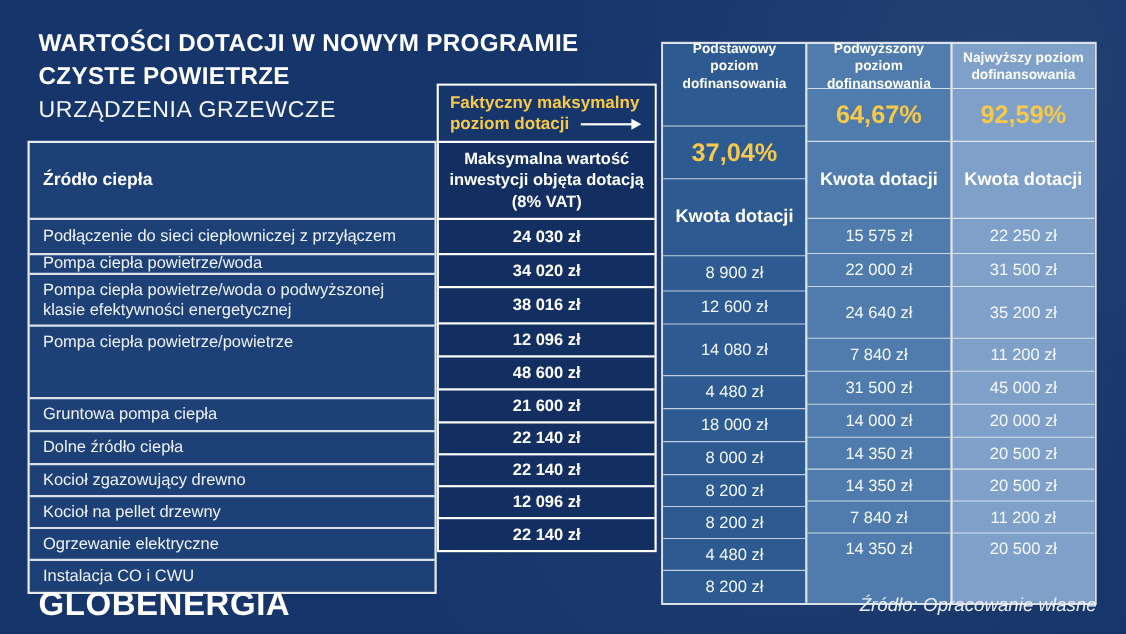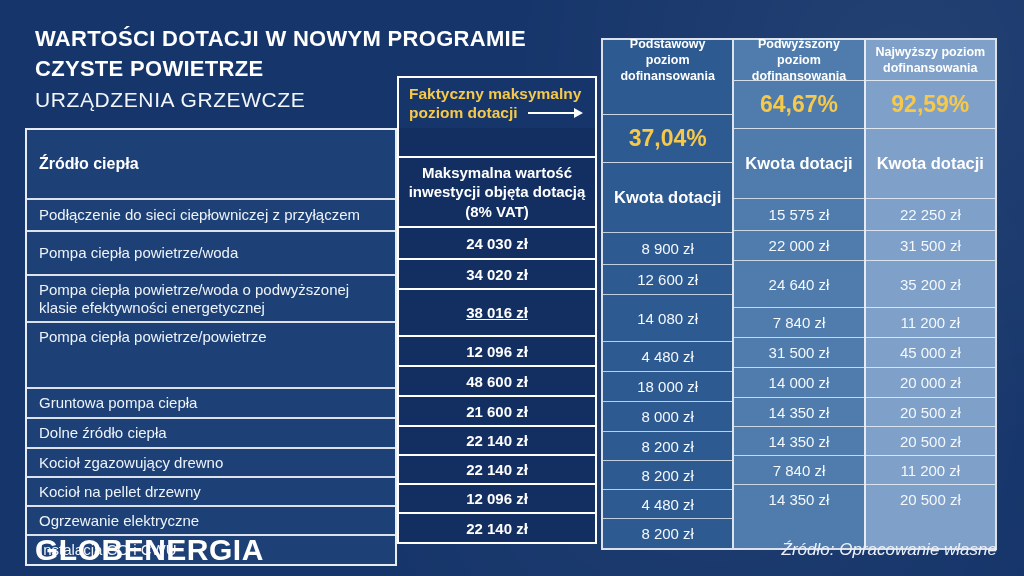--- a/index.html
+++ b/index.html
@@ -60,21 +60,21 @@
   .callout-l2 { display: flex; align-items: center; }
   .callout-l2 > span:first-child { font-size: 15.5px; font-weight: 700; color: #f6c94a; line-height: 1.25; }
   .arrow { flex: 1; height: 2px; background: #fff; margin: 0 4px 0 10px; position: relative; }
   .arrow::after {
     content: ""; position: absolute; right: -2px; top: -4px;
     border-left: 9px solid #fff; border-top: 5px solid transparent; border-bottom: 5px solid transparent;
   }
   .inv-header {
     height: 70px; border-top: 2px solid #fff;
     display: flex; align-items: center; justify-content: center; text-align: center;
-    padding: 2px 6px; font-size: 15px; font-weight: 700; line-height: 1.3; margin-top: 28px;
+    padding: 2px 6px; font-size: 15px; font-weight: 700; line-height: 1.3;
   }
   .value-cell {
     display: flex; align-items: center; justify-content: center;
     font-size: 15px; font-weight: 700; color: #ffffff;
     border-top: 2px solid #ffffff;
   }
 
   
   .levels {
     position: absolute; left: 601px; top: 38px; width: 396px;
@@ -118,21 +118,21 @@
 
   <div class="title-block">
     <div class="title-line">WARTOŚCI DOTACJI W NOWYM PROGRAMIE</div>
     <div class="title-line">CZYSTE POWIETRZE</div>
     <div class="subtitle">URZĄDZENIA GRZEWCZE</div>
   </div>
 
   <div class="heat-col" id="heat-col">
     <div class="heat-header">Źródło ciepła</div>
   <div class="label-cell" style="height: 32px;">Podłączenie do sieci ciepłowniczej z przyłączem</div>
-      <div class="label-cell" style="height: 44px;">Pompa ciepła powietrze/woda</div>
+      <div class="label-cell" style="height: 18px;">Pompa ciepła powietrze/woda</div>
       <div class="label-cell" style="height: 47px;">Pompa ciepła powietrze/woda o podwyższonej klasie efektywności energetycznej</div>
       <div class="label-cell" style="height: 30px;">Pompa ciepła powietrze/powietrze</div>
       <div class="label-cell" style="height: 30px; margin-top: 36px;">Gruntowa pompa ciepła</div>
       <div class="label-cell" style="height: 30px;">Dolne źródło ciepła</div>
       <div class="label-cell" style="height: 29px;">Kocioł zgazowujący drewno</div>
       <div class="label-cell" style="height: 29px;">Kocioł na pellet drzewny</div>
       <div class="label-cell" style="height: 29px;">Ogrzewanie elektryczne</div>
       <div class="label-cell" style="height: 30px;">Instalacja CO i CWU</div>
     </div>
 
@@ -140,21 +140,21 @@
     <div class="callout">
       <div class="callout-l1">Faktyczny maksymalny</div>
       <div class="callout-l2">
         <span>poziom dotacji</span>
         <span class="arrow"></span>
       </div>
     </div>
     <div class="inv-header">Maksymalna wartość inwestycji objęta dotacją (8% VAT)</div>
   <div class="value-cell" style="height: 32px;">24 030 zł</div>
       <div class="value-cell" style="height: 30px;">34 020 zł</div>
-      <div class="value-cell" style="height: 47px; text-decoration: underline;">38 016 zł</div>
+      <div class="value-cell" style="height: 33px;">38 016 zł</div>
       <div class="value-cell" style="height: 30px;">12 096 zł</div>
       <div class="value-cell" style="height: 30px;">48 600 zł</div>
       <div class="value-cell" style="height: 30px;">21 600 zł</div>
       <div class="value-cell" style="height: 29px;">22 140 zł</div>
       <div class="value-cell" style="height: 29px;">22 140 zł</div>
       <div class="value-cell" style="height: 29px;">12 096 zł</div>
       <div class="value-cell" style="height: 30px;">22 140 zł</div>
     </div>
 
   <div class="levels" id="levels">

